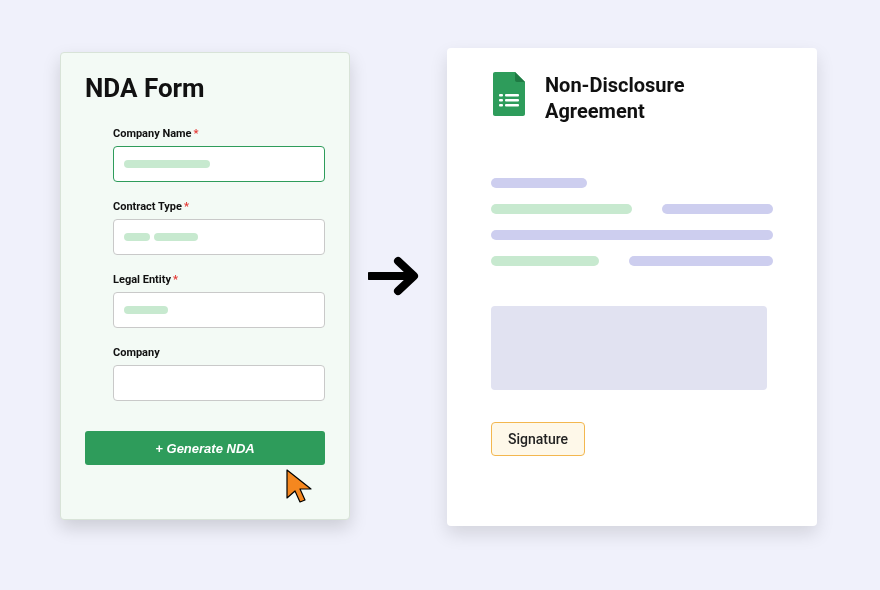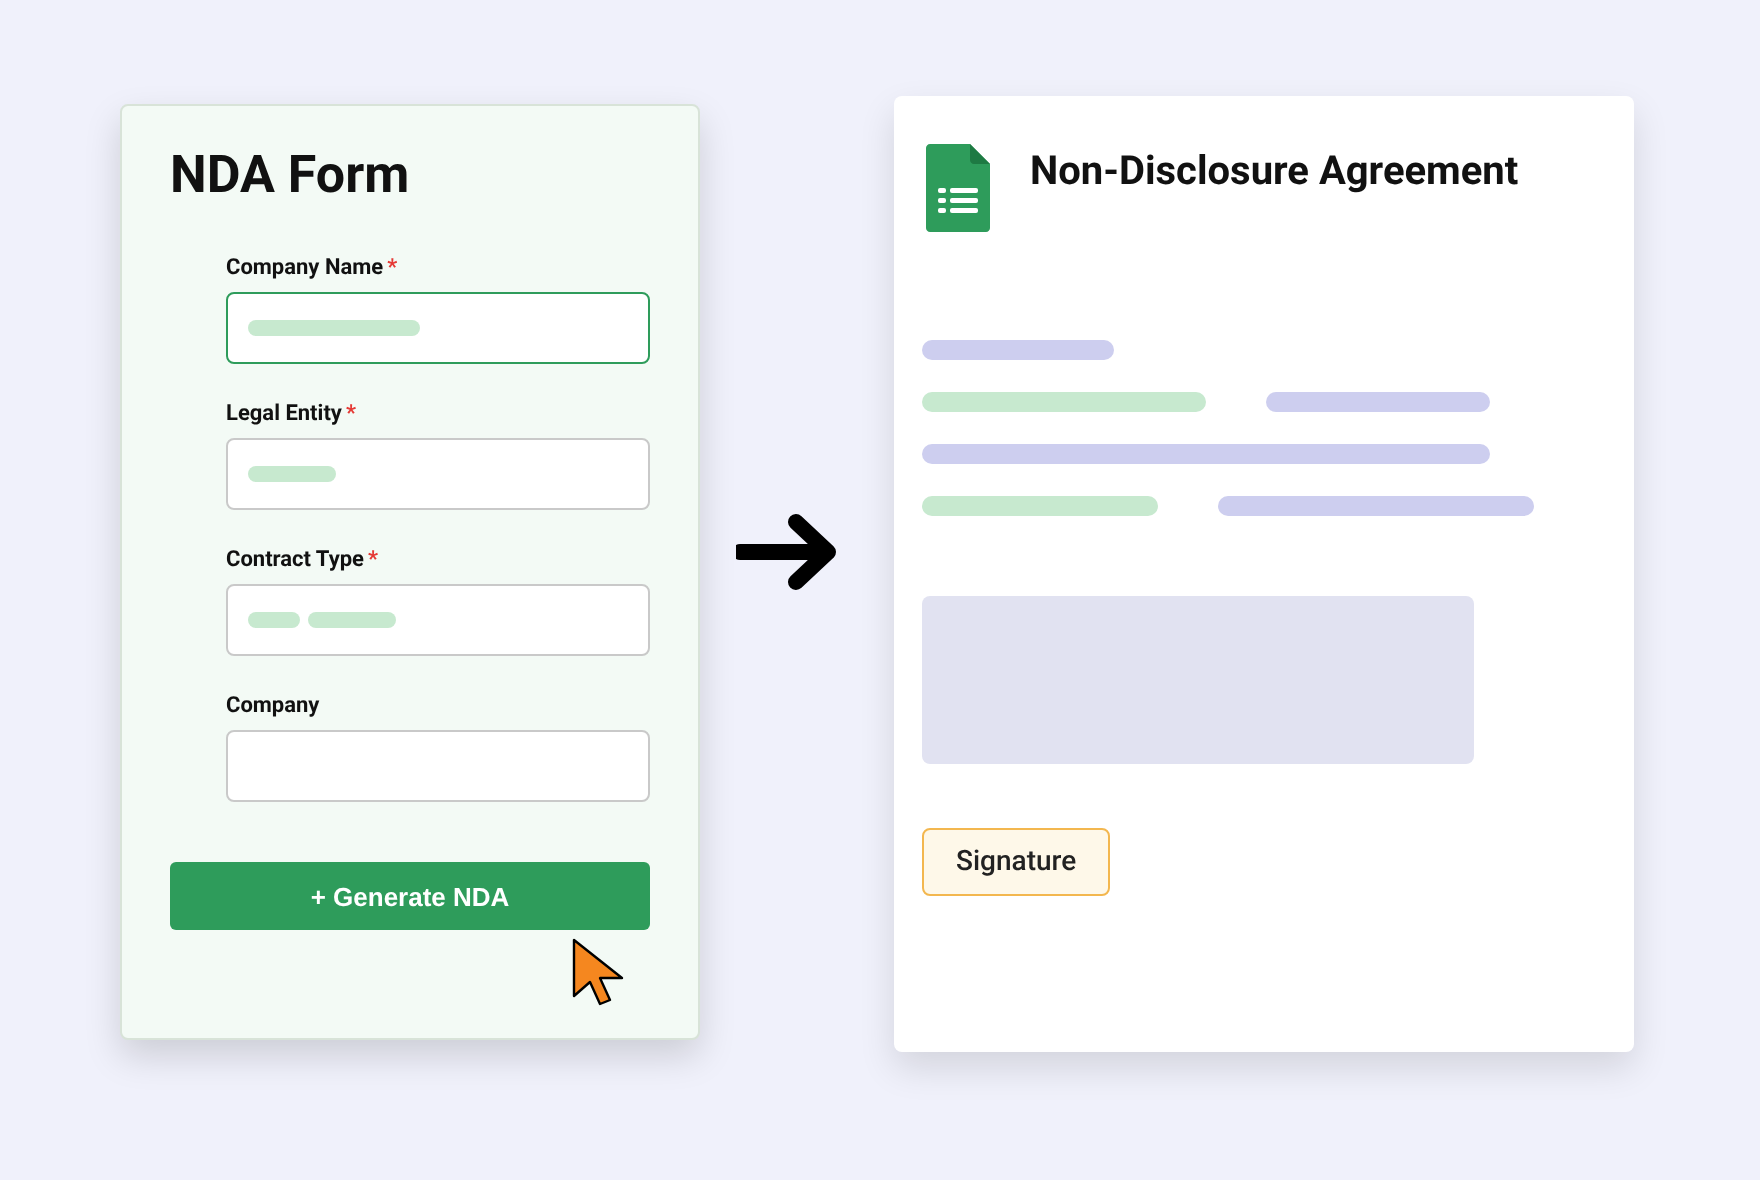--- a/index.html
+++ b/index.html
@@ -72,20 +72,21 @@
     color: #fff;
     border: none;
     border-radius: 3px;
     font-size: 13px;
     font-weight: 700;
     display: flex;
     align-items: center;
     justify-content: center;
     gap: 4px;
     cursor: pointer;
+    font-style: italic;
   }
 
   
   .cursor {
     position: absolute;
     left: 283px;
     top: 468px;
     width: 36px;
     height: 40px;
     pointer-events: none;
@@ -102,21 +103,21 @@
 
   
   .doc-card {
     position: absolute;
     left: 447px;
     top: 48px;
     width: 370px;
     height: 478px;
     background: #fff;
     border-radius: 4px;
-    padding: 24px 14px;
+    padding: 24px 44px;
     box-shadow: 0 8px 18px rgba(0,0,0,0.12);
   }
   .doc-header {
     display: flex;
     align-items: flex-start;
     gap: 18px;
     margin-bottom: 54px;
   }
   .doc-icon {
     width: 36px;
@@ -169,33 +170,33 @@
       <span class="label">
         <span>Company Name</span><span class="req">*</span>
       </span>
       <div class="input focused">
         <span class="ghost" style="width:86px"></span>
       </div>
     </div>
 
     <div class="field">
       <span class="label">
-        <span>Legal Entity</span><span class="req">*</span>
-      </span>
-      <div class="input">
-        <span class="ghost" style="width:44px"></span>
-      </div>
-    </div>
-
-    <div class="field">
-      <span class="label">
         <span>Contract Type</span><span class="req">*</span>
       </span>
       <div class="input">
         <span class="ghost" style="width:26px"></span>
+        <span class="ghost" style="width:44px"></span>
+      </div>
+    </div>
+
+    <div class="field">
+      <span class="label">
+        <span>Legal Entity</span><span class="req">*</span>
+      </span>
+      <div class="input">
         <span class="ghost" style="width:44px"></span>
       </div>
     </div>
 
     <div class="field">
       <span class="label">
         <span>Company</span>
       </span>
       <div class="input"></div>
     </div>

